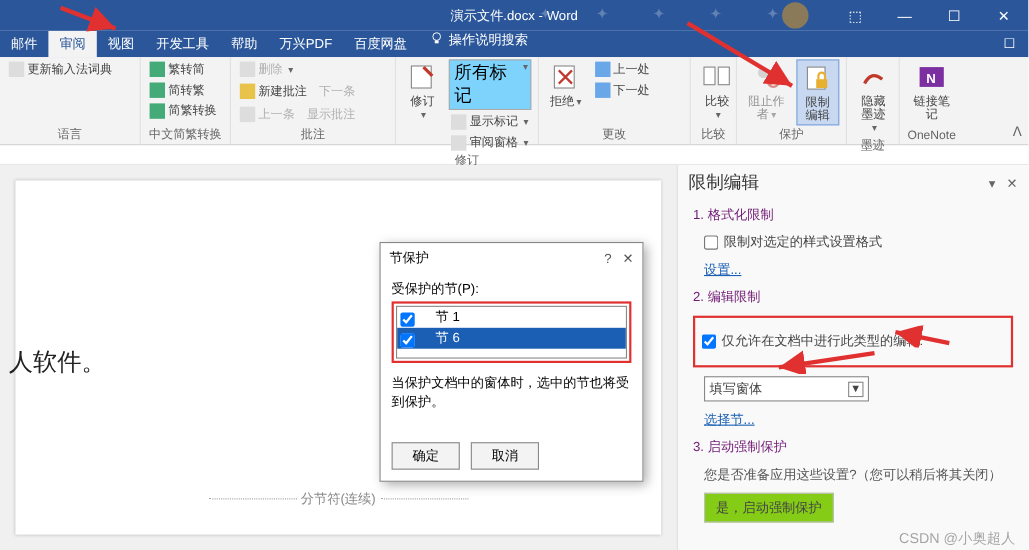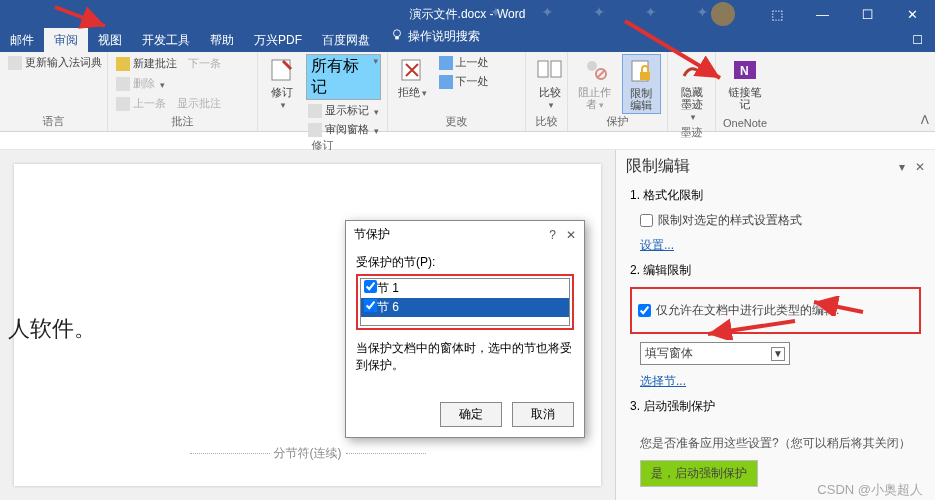--- a/index.html
+++ b/index.html
@@ -41,41 +41,41 @@
 .page { background: #fff; height: 100%; box-shadow: 0 0 3px rgba(0,0,0,.2); padding: 40px; position: relative; }
 .page-text { font-size: 22px; color: #222; font-family: SimSun, serif; position: absolute; left: -6px; top: 150px; }
 .section-break { position: absolute; bottom: 24px; left: 50%; transform: translateX(-50%); font-size: 12px; color: #888; }
 .section-break::before, .section-break::after { content: ""; display: inline-block; border-top: 1px dotted #aaa; width: 80px; vertical-align: middle; margin: 0 4px; }
 
 .pane { width: 320px; border-left: 1px solid #d4d4d4; background: #f9f9f9; display: flex; flex-direction: column; }
 .pane-header { display: flex; align-items: center; justify-content: space-between; padding: 6px 10px; }
 .pane-title { font-size: 16px; color: #333; }
 .pane-ctrls { display: flex; gap: 10px; color: #666; }
 .pane-body { padding: 4px 14px; font-size: 12px; color: #444; display: flex; flex-direction: column; gap: 8px; }
-.section-h { font-size: 12px; color: #000000; }
+.section-h { font-size: 12px; color: #701a75; }
 .checkbox-row { display: flex; align-items: center; gap: 5px; padding-left: 10px; }
 .checkbox-row input { width: 13px; height: 13px; }
 .link { color: #1a5fb4; text-decoration: underline; cursor: pointer; padding-left: 10px; }
 .redbox { border: 2px solid #e03030; padding: 13px 6px; }
 .combo { border: 1px solid #888; background: #fff; padding: 2px 4px; width: 150px; display: flex; justify-content: space-between; align-items: center; margin-left: 10px; }
 .combo .chev { border: 1px solid #888; width: 14px; height: 14px; text-align: center; line-height: 12px; font-size: 10px; }
-.hint { color: #555; padding-left: 10px; margin-top: 12px; }
+.hint { color: #555; padding-left: 10px; }
 .flatbtn { border: 1px solid #bfbfbf; background: #84cc16; padding: 4px 10px; font-size: 12px; margin-left: 10px; width: fit-content; }
 
 .dialog { position: absolute; left: 345px; top: 220px; width: 240px; background: #fff; border: 1px solid #888; box-shadow: 3px 3px 10px rgba(0,0,0,.35); z-index: 20; }
 .dlg-title { display: flex; justify-content: space-between; align-items: center; padding: 5px 8px; font-size: 12px; }
 .dlg-title .r { display: flex; gap: 10px; color: #555; }
 .dlg-body { padding: 6px 10px 10px; font-size: 12px; }
 .dlg-label { margin-bottom: 3px; }
 .listbox { border: 2px solid #e03030; padding: 2px; }
 .listbox-inner { border: 1px solid #888; height: 48px; overflow: hidden; }
-.li-row { display: flex; align-items: flex-start; gap: 0; padding: 1px 3px; }
+.li-row { display: flex; align-items: flex-end; gap: 19px; padding: 1px 3px; }
 .li-row.sel { background: #1a5fb4; color: #fff; }
 .dlg-note { margin: 10px 0; line-height: 1.4; }
-.dlg-btns { display: flex; justify-content: flex-end; gap: 10px; margin-top: 28px; }
+.dlg-btns { display: flex; justify-content: flex-start; gap: 10px; margin-top: 28px; }
 .dlg-btns button { padding: 3px 18px; font-size: 12px; border: 1px solid #888; background: #f3f3f3; }
 
 .arrow-red { position: absolute; pointer-events: none; }
 .arrow-red.a1 { left: 50px; top: 2px; width: 70px; height: 28px; }
 .arrow-red.a2 { left: 620px; top: 16px; width: 110px; height: 70px; }
 .arrow-red.a3 { left: 700px; top: 316px; width: 100px; height: 24px; }
 .arrow-red.a4 { left: 808px; top: 296px; width: 60px; height: 20px; }
 
 .watermark { position: absolute; right: 12px; bottom: 1px; color: rgba(0,0,0,.35); font-size: 13px; z-index: 30; }
 .stars { position: absolute; left: 490px; top: 4px; color: rgba(255,255,255,.25); font-size: 14px; letter-spacing: 18px; }
@@ -116,43 +116,62 @@
     <svg class="bulb" viewBox="0 0 16 16">
         <circle cx="8" cy="6" r="4" fill="none" stroke="#fff" stroke-width="1"></circle>
         <rect x="6" y="10" width="4" height="3" fill="#fff"></rect>
       </svg>
     <span>操作说明搜索</span>
   </div>
   <div style="position:absolute;right:12px;top:33px;color:#fff">☐</div>
 </div>
 
 <div class="ribbon">
-  <div class="group" style="width:108px">
+  <div class="group" style="width:128px">
     <div class="group-body">
         <div class="ritem">
           <span class="sq"></span>
           <span>更新输入法词典</span>
         </div>
       </div>
     <div class="group-label">语言</div>
   </div>
+  <div class="group" style="width:82px">
+    <div class="group-body">
+        <div class="vstack">
+      <div class="ritem">
+            <span class="sq" style="background:#4a7"></span>
+            <span>繁转简</span>
+          </div>
+      <div class="ritem">
+            <span class="sq" style="background:#4a7"></span>
+            <span>简转繁</span>
+          </div>
+      <div class="ritem">
+            <span class="sq" style="background:#4a7"></span>
+            <span>简繁转换</span>
+          </div>
+    </div>
+      </div>
+    <div class="group-label">中文简繁转换</div>
+  </div>
   <div class="group" style="width:150px">
     <div class="group-body">
         <div class="vstack">
+      <div class="ritem disabled">
+            <span class="sq"></span>
+            <span>删除</span>
+            <span class="caret"></span>
+          </div>
       <div class="ritem">
             <span class="sq" style="background:#e8c34a"></span>
             <span>新建批注</span>
             <span class="ritem disabled" style="margin-left:6px">
               <span>下一条</span>
             </span>
-          </div>
-      <div class="ritem disabled">
-            <span class="sq"></span>
-            <span>删除</span>
-            <span class="caret"></span>
           </div>
       <div class="ritem disabled">
             <span class="sq"></span>
             <span>上一条</span>
             <span class="ritem disabled" style="margin-left:6px">
               <span>显示批注</span>
             </span>
           </div>
     </div>
       </div>

